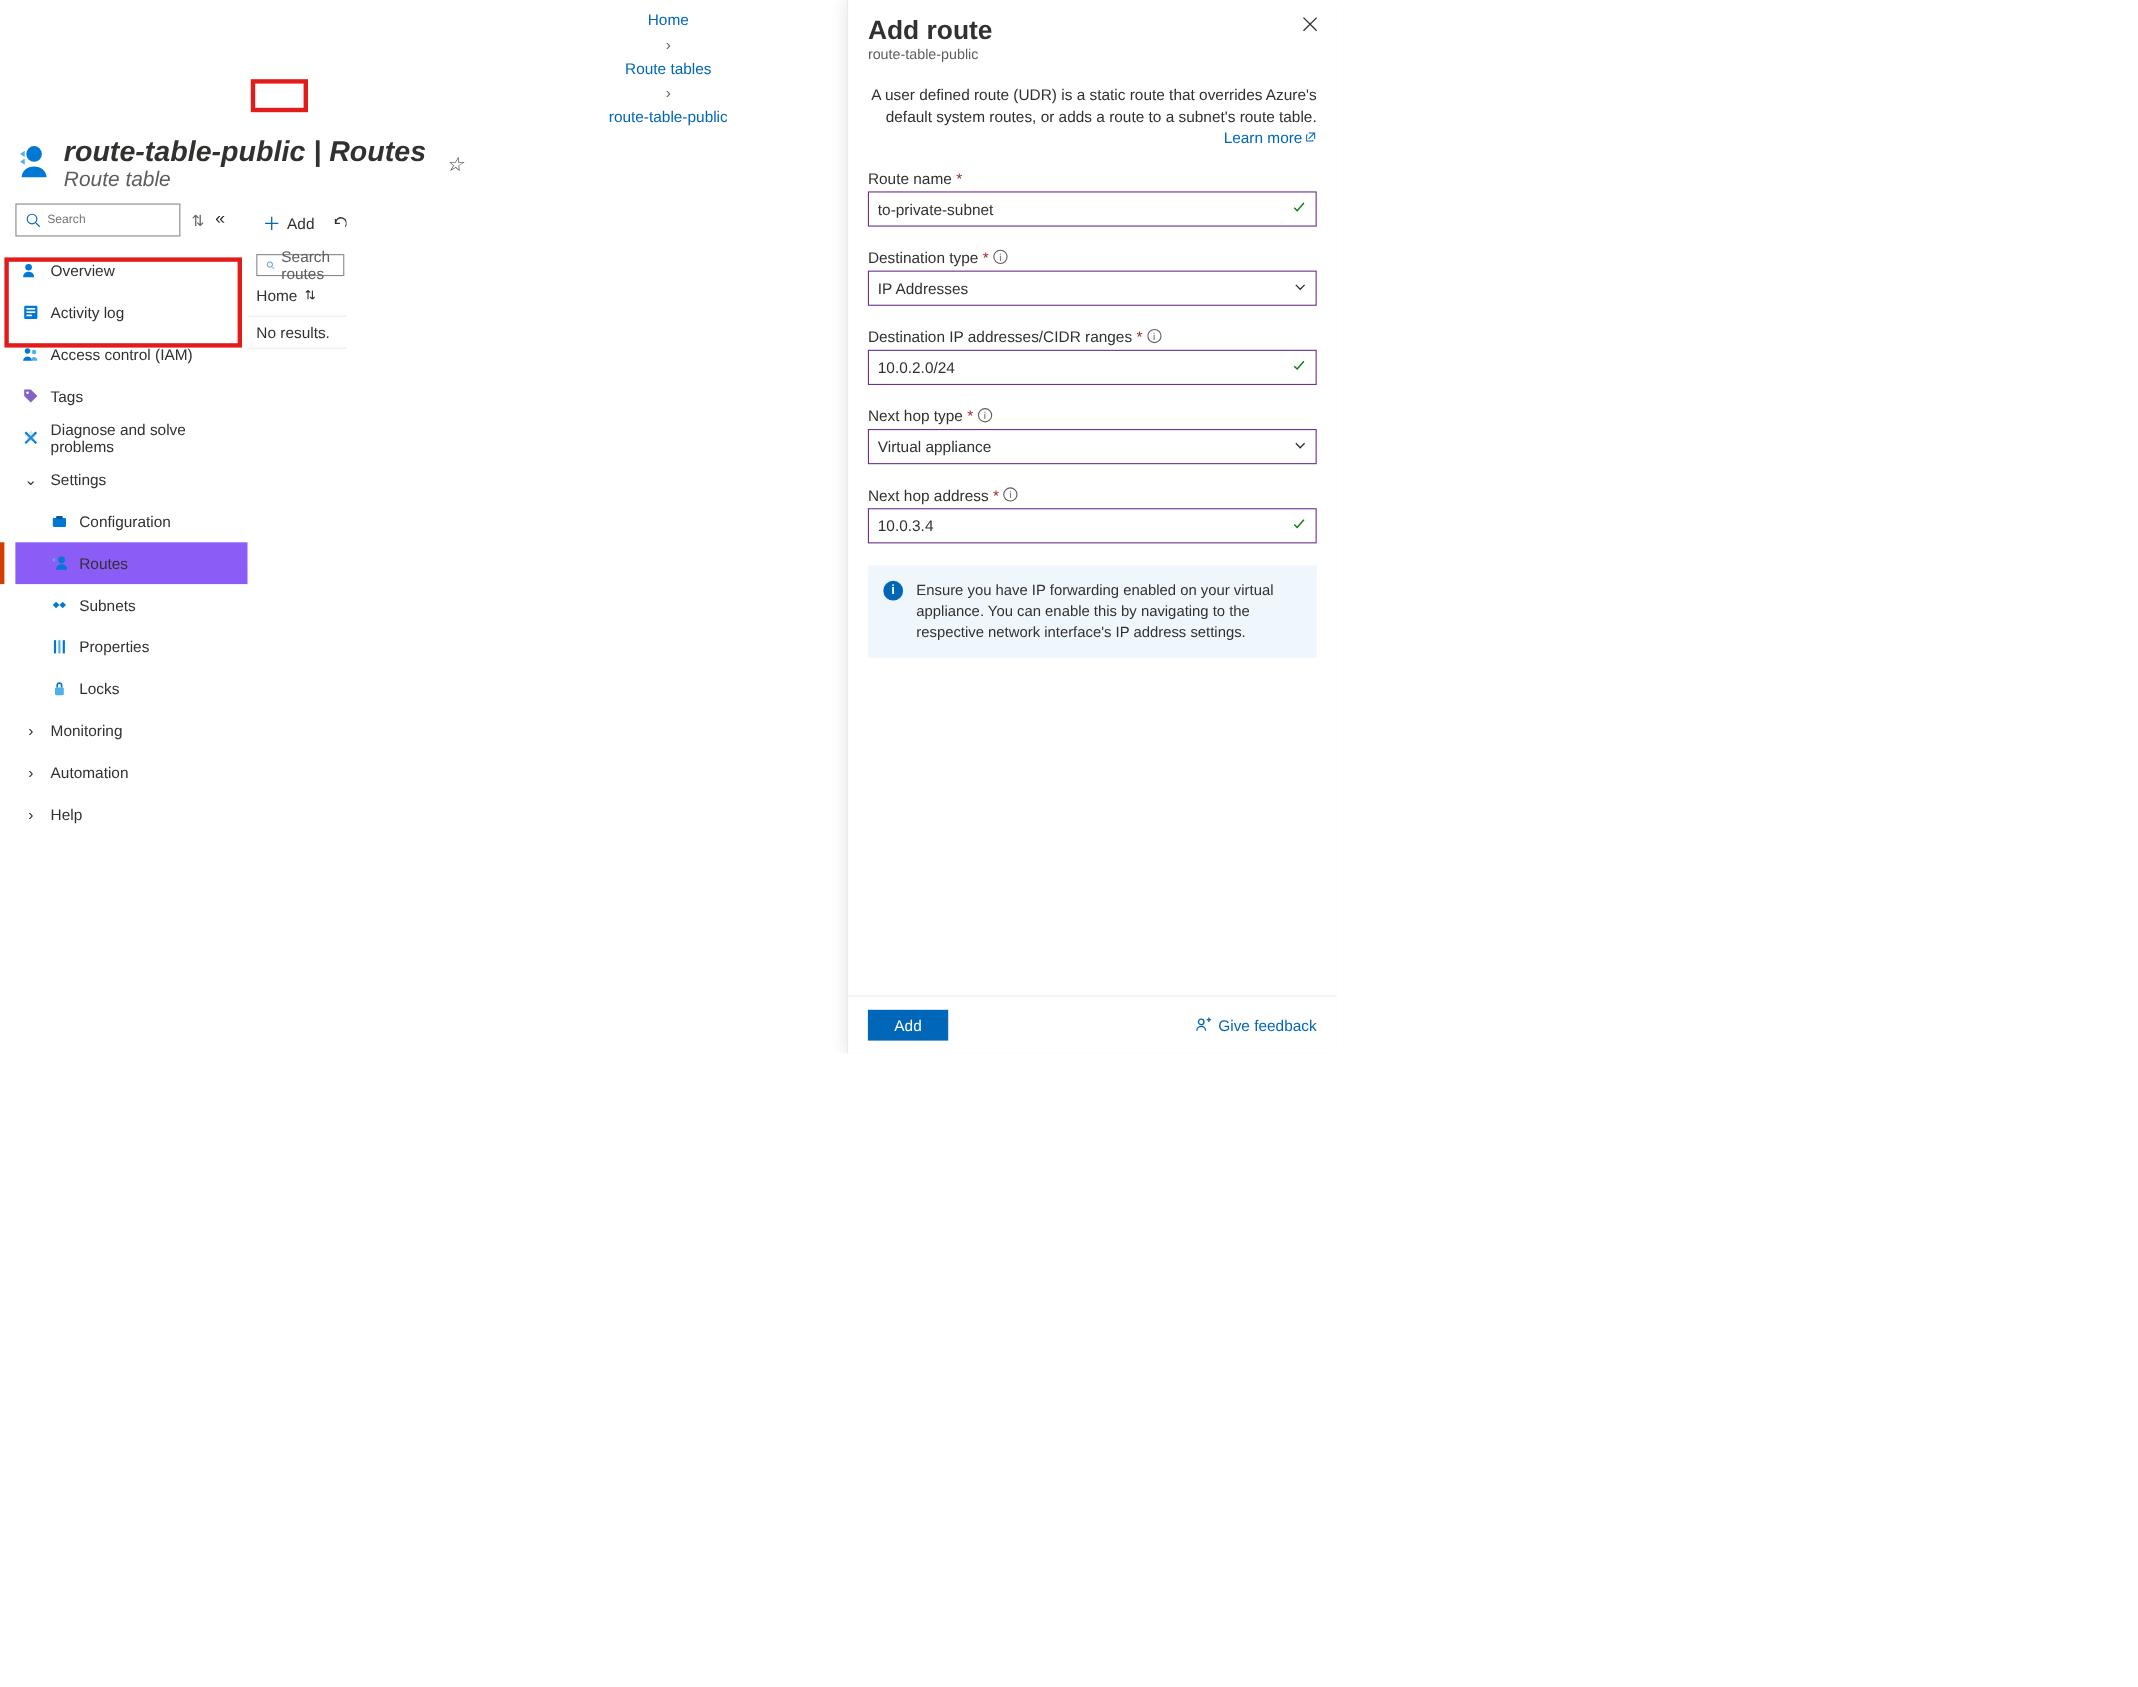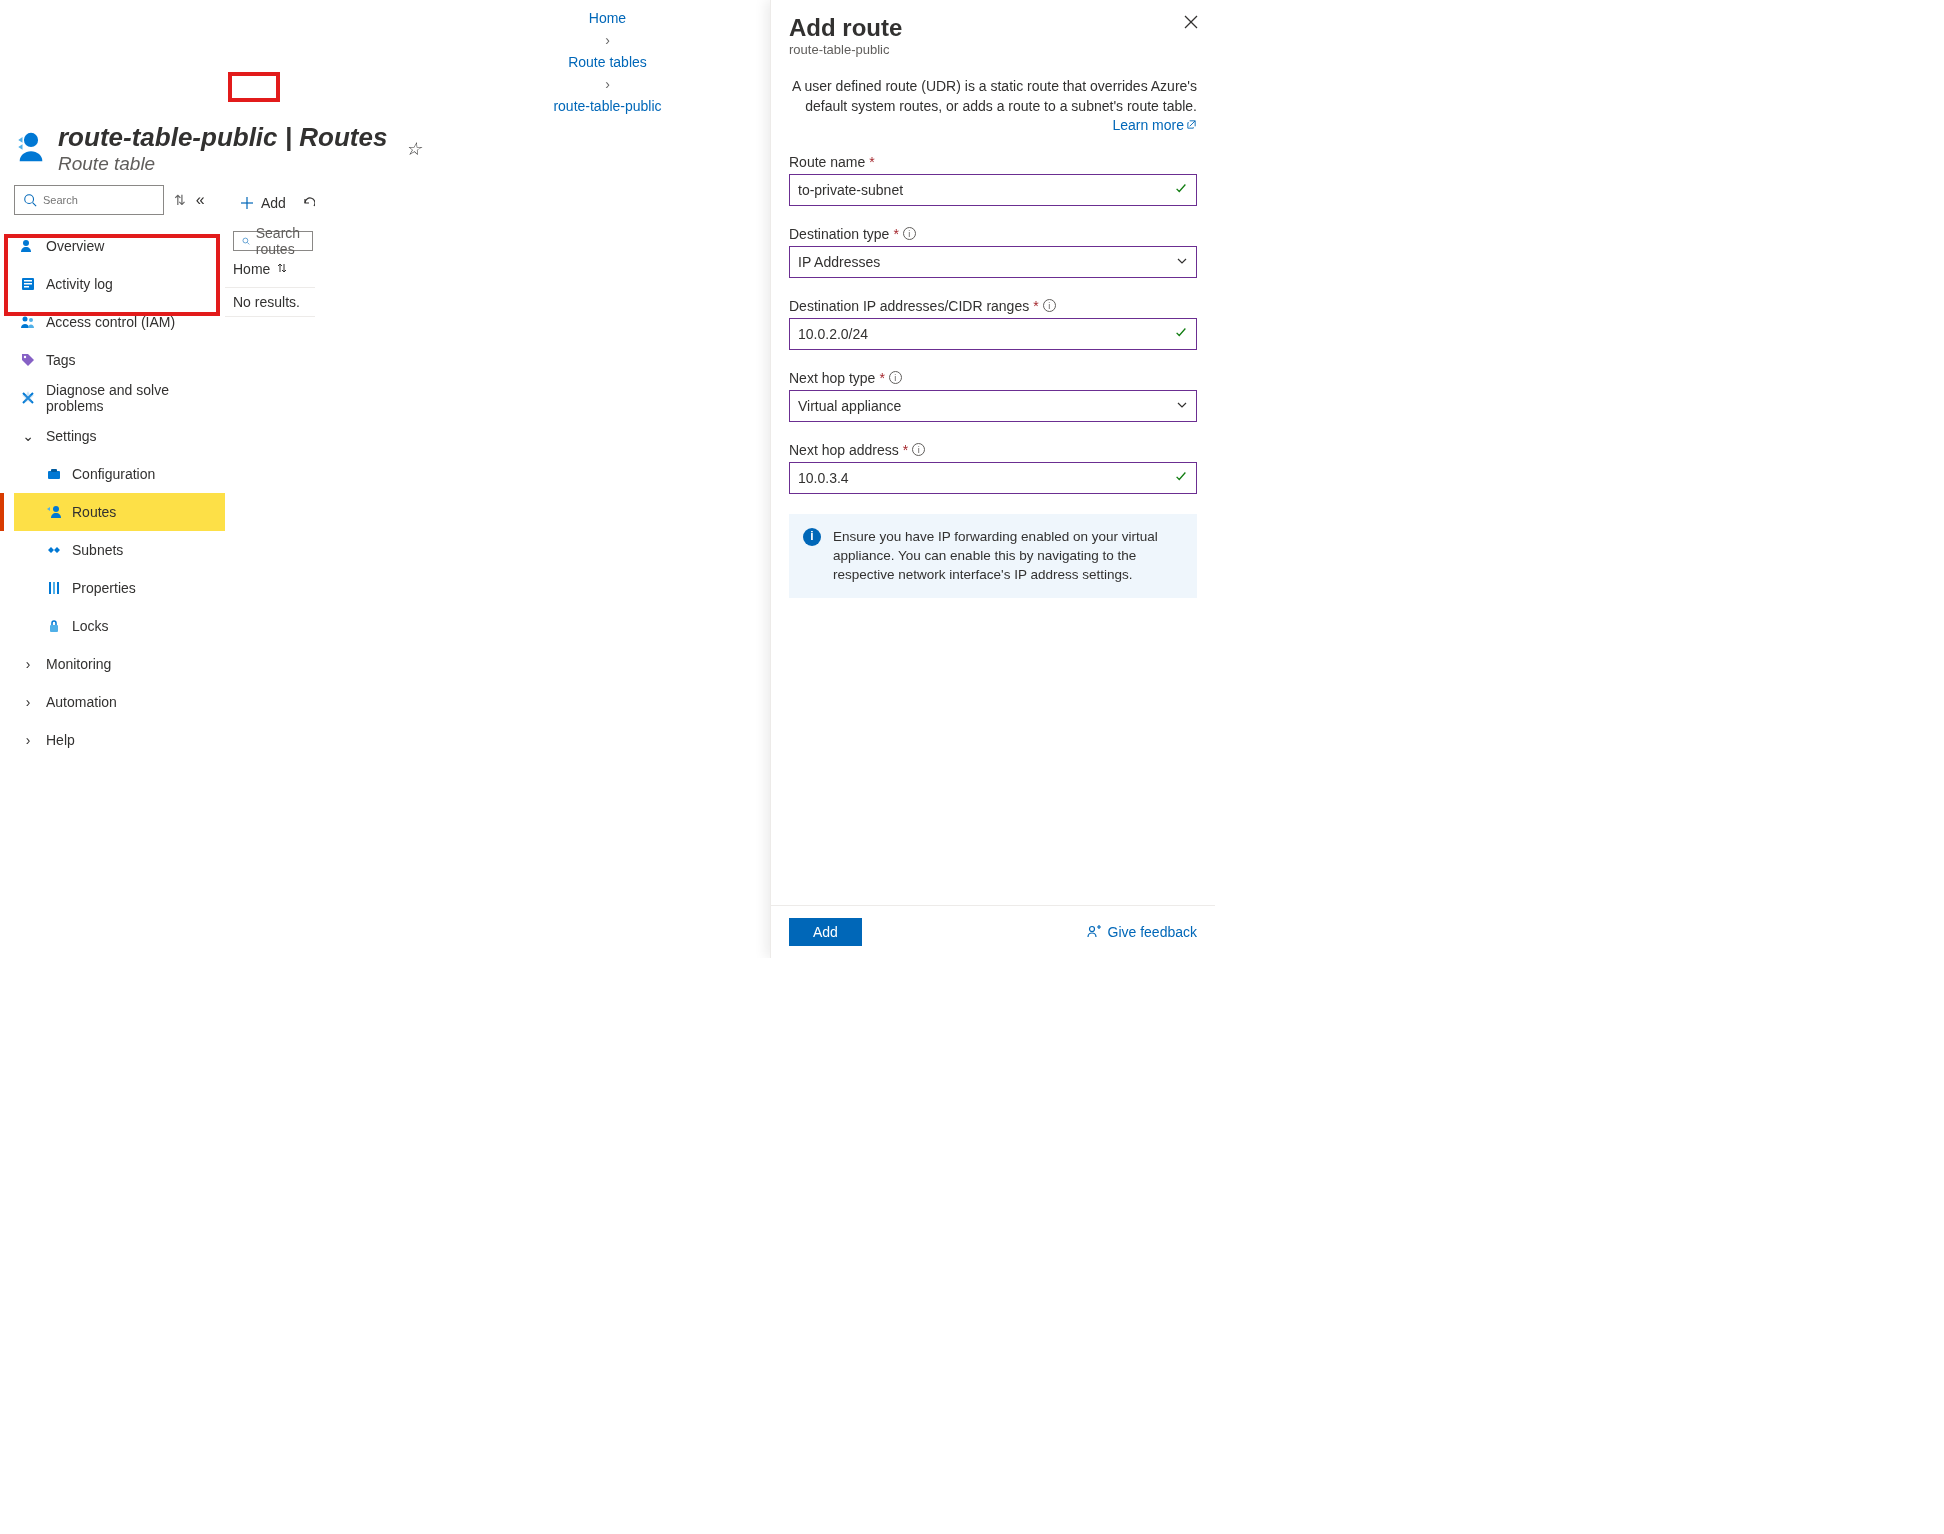--- a/index.html
+++ b/index.html
@@ -34,21 +34,21 @@
   .search-input { display:flex; align-items:center; gap:6px; border: 1px solid #8a8886; height: 30px; width: 150px; padding: 0 8px; }
   .search-input svg { width: 14px; height: 14px; flex-shrink:0; }
   .search-input input { border: none; outline: none; font-size: 11px; width: 100%; }
   .expand-chev { color:#666; font-size: 14px; cursor:pointer; }
   .collapse-chev { color:#323130; font-size: 16px; cursor:pointer; }
 
   .nav { list-style: none; }
   .nav li { display: flex; align-items: center; gap: 10px; height: 38px; padding: 0 6px; cursor: pointer; position: relative; }
   .nav li.section { font-size: 14px; }
   .nav li.child { padding-left: 32px; }
-  .nav li.selected { background: #fde047; }
+  .nav li.selected { background: #8b5cf6; }
   .nav li.selected::before {
     content:""; position:absolute; left:-14px; top:0; bottom:0; width:4px; background:#d83b01;
   }
   .nav svg.icon, .nav .chev-icon { width: 16px; height: 16px; flex-shrink: 0; }
   .chev-icon { display:inline-block; width:14px; text-align:center; color:#323130;}
 
   .red-frame {
     position: absolute; border: 4px solid #e21b1b; pointer-events: none;
   }
 

